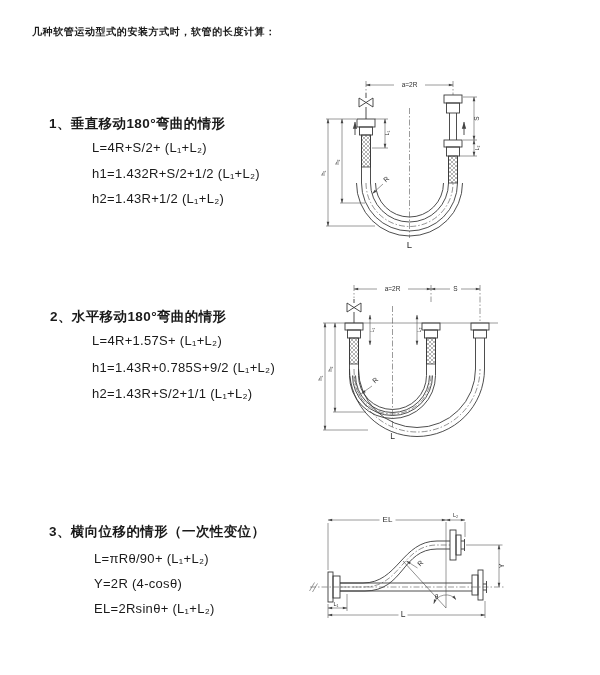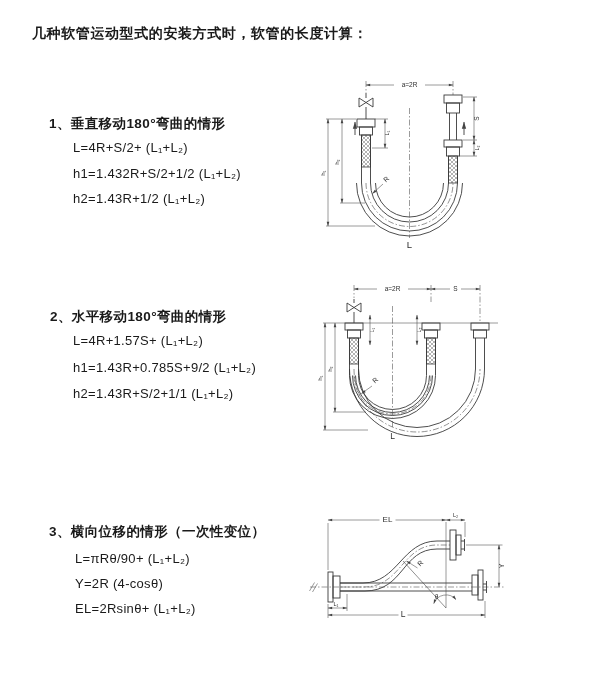--- a/index.html
+++ b/index.html
@@ -1,21 +1,21 @@
 <!DOCTYPE html>
 <html><head>
 <meta charset="utf-8">
 <style>
   html,body{margin:0;padding:0;}
   body{width:600px;height:675px;background:#ffffff;position:relative;overflow:hidden;
        font-family:"Liberation Sans","DejaVu Sans",sans-serif;color:#1a1a1a;}
   .abs{position:absolute;white-space:nowrap;}
-  .title{font-size:14px;font-weight:600;letter-spacing:.6px;}
+  .title{font-size:10px;font-weight:600;letter-spacing:.6px;}
   .heading{font-size:13.5px;font-weight:600;letter-spacing:.4px;}
-  .formula{font-size:13px;font-weight:400;letter-spacing:.3px;}
+  .formula{font-size:13px;font-weight:400;letter-spacing:.3px;margin-left:19px;}
   svg.diag{position:absolute;}
   svg.diag .draw{stroke:#3a3a3a;stroke-width:.9;fill:none;}
   svg.diag .thin{stroke:#474747;stroke-width:.55;fill:none;}
   svg.diag .cl{stroke-dasharray:6 2 1.5 2;}
   svg.diag .braid{stroke:#3a3a3a;stroke-width:.8;}
   svg.diag text{fill:#2e2e2e;stroke:none;font-family:"Liberation Sans","DejaVu Sans",sans-serif;}
   svg.diag .lbl{text-anchor:middle;}
 </style>
 </head>
 <body>

